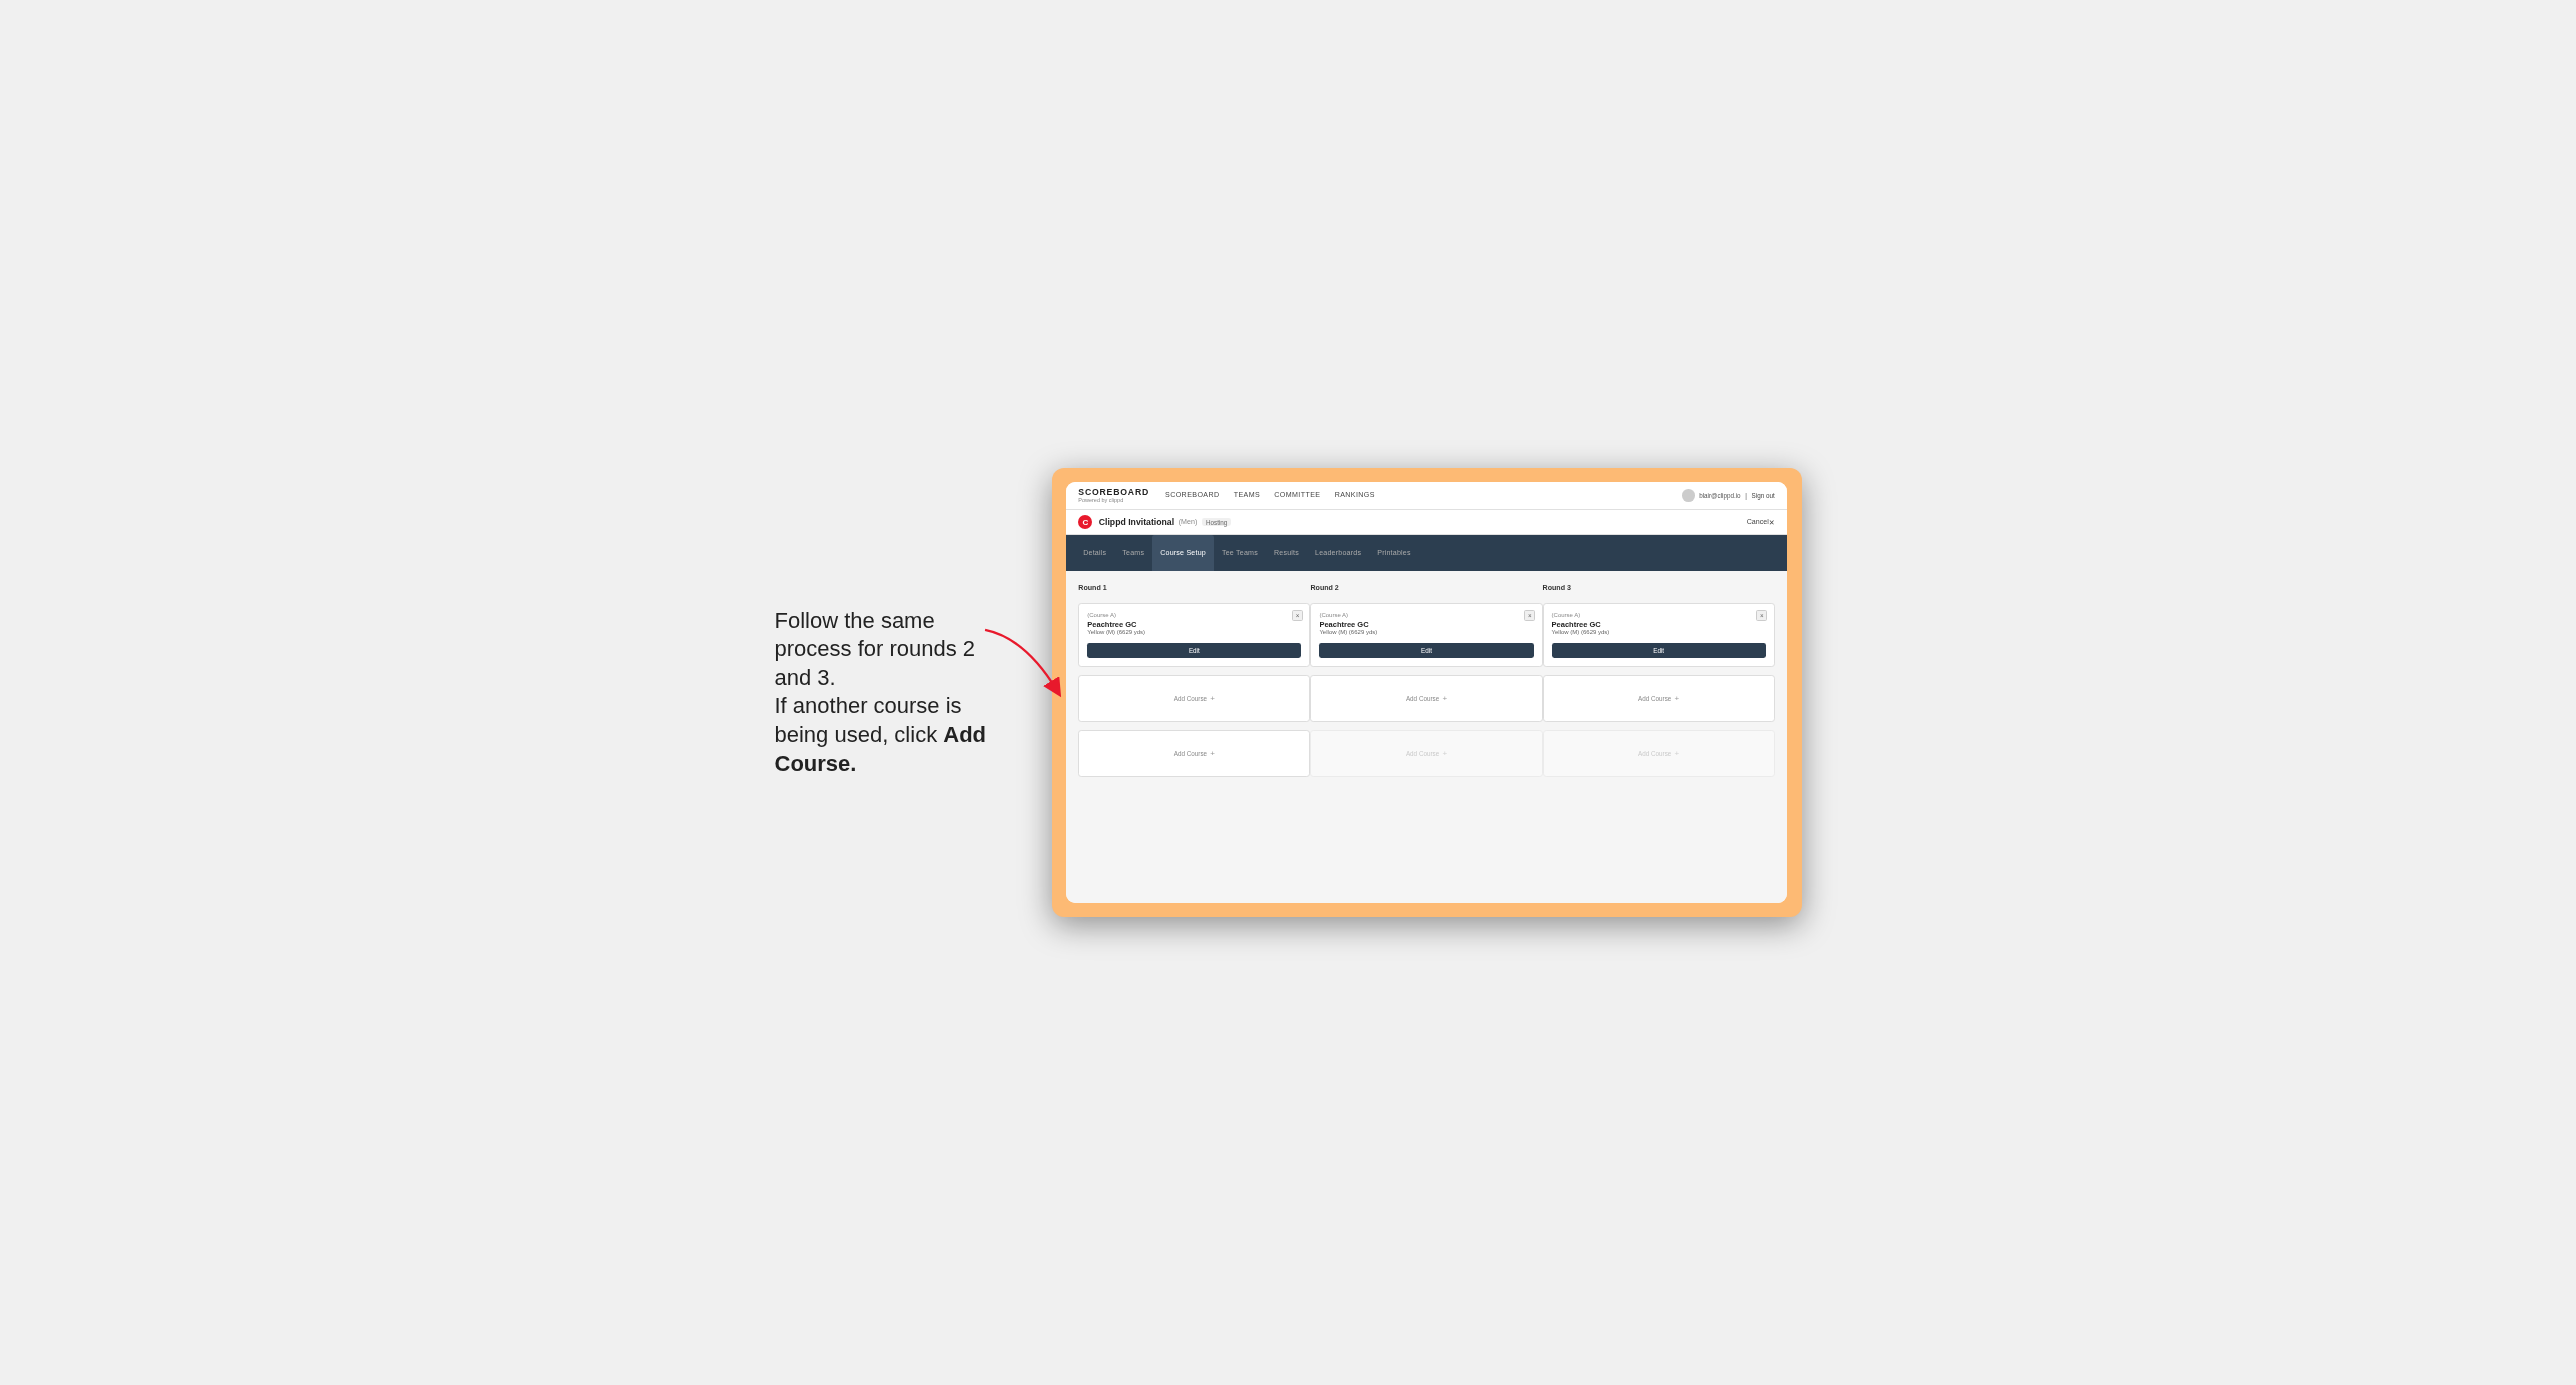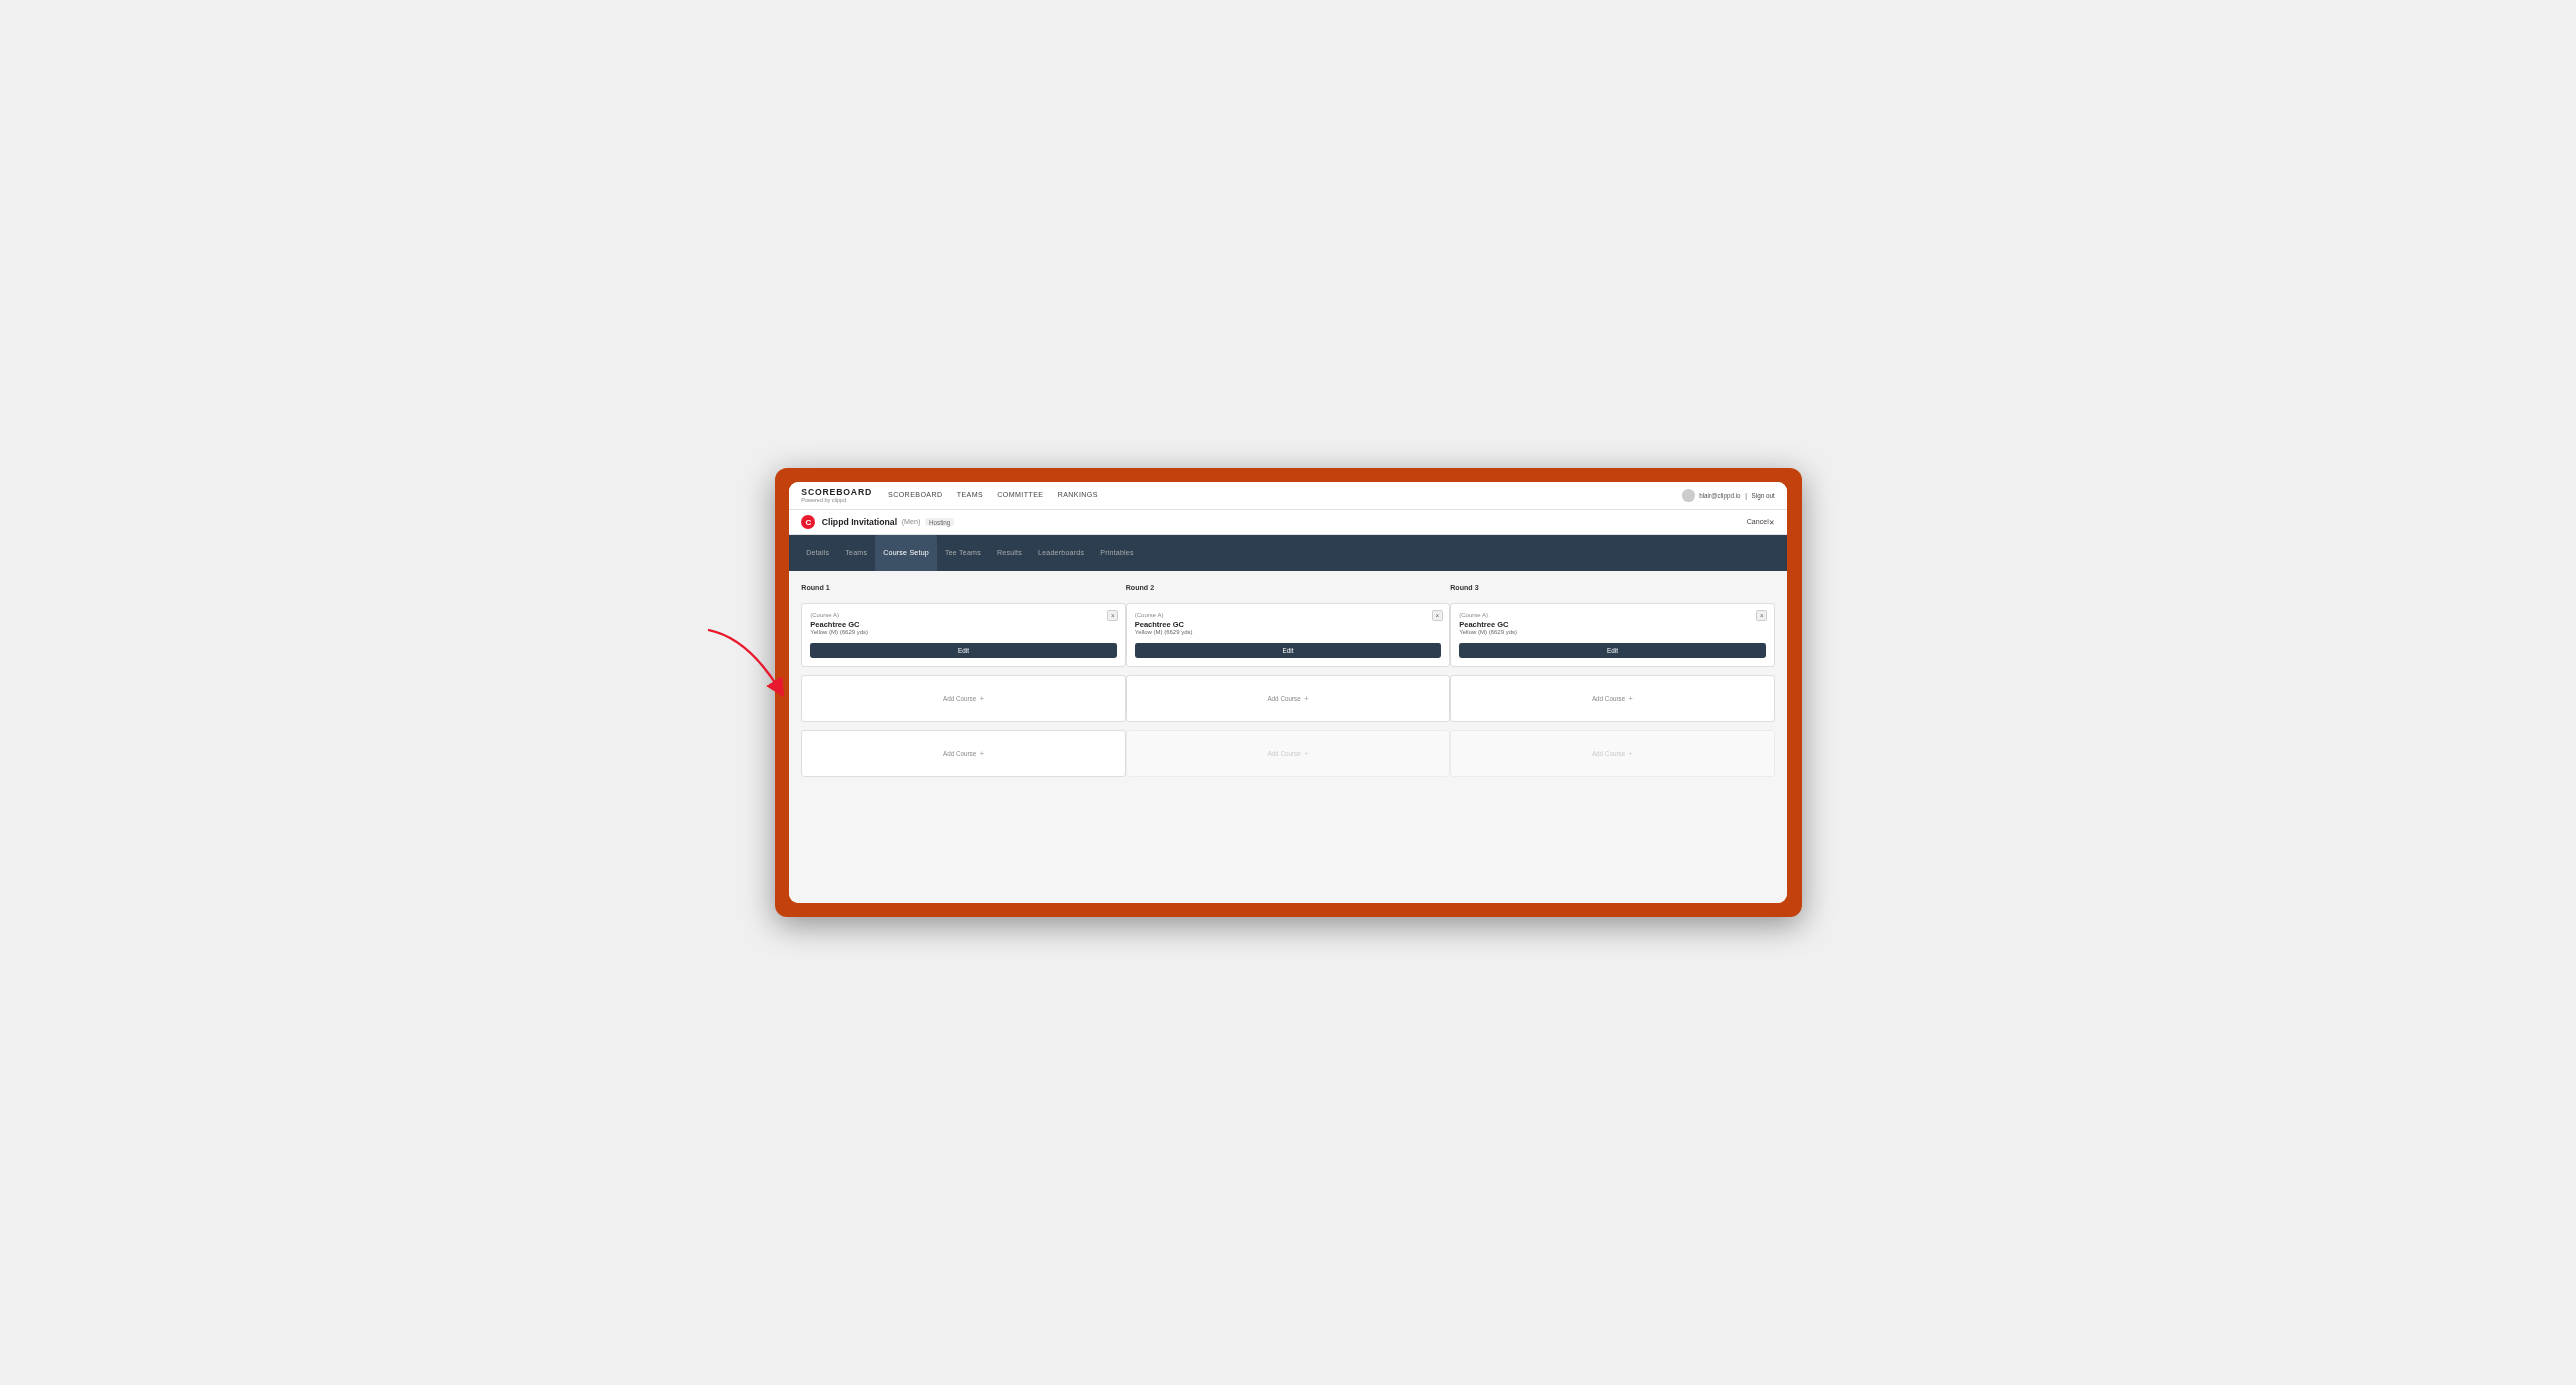--- a/index.html
+++ b/index.html
@@ -27,25 +27,26 @@
       line-height: 1.3;
       color: #222;
     }
 
     .instruction-text strong {
       font-weight: 900;
     }
 
     .tablet-outer {
       flex: 1;
-      background: #c2410c;
+      background: #fdba74;
       border-radius: 12px;
       padding: 14.2px;
       box-shadow: 0 8px 32px rgba(0,0,0,0.4);
       position: relative;
+      margin-left: 24px;
     }
 
     .tablet-inner {
       background: #fff;
       border-radius: 9.5px;
       overflow: hidden;
       position: relative;
     }
 
     
@@ -295,20 +296,23 @@
     .plus-icon {
       font-size: 8px;
       color: #999;
     }
   </style>
 </head>
 <body>
 
 <div class="page-wrapper">
 
+  <div class="instruction-text">
+    <span>Follow the same process for rounds 2 and 3.<br>If another course is being used, click <strong>Add Course.</strong></span>
+  </div>
 
   <div class="tablet-outer">
     <div class="tablet-inner">
 
       <div class="top-nav">
         <div class="logo-area">
           <span class="logo-title">SCOREBOARD</span>
           <span class="logo-sub">Powered by clippd</span>
         </div>
         <div class="top-nav-links">

